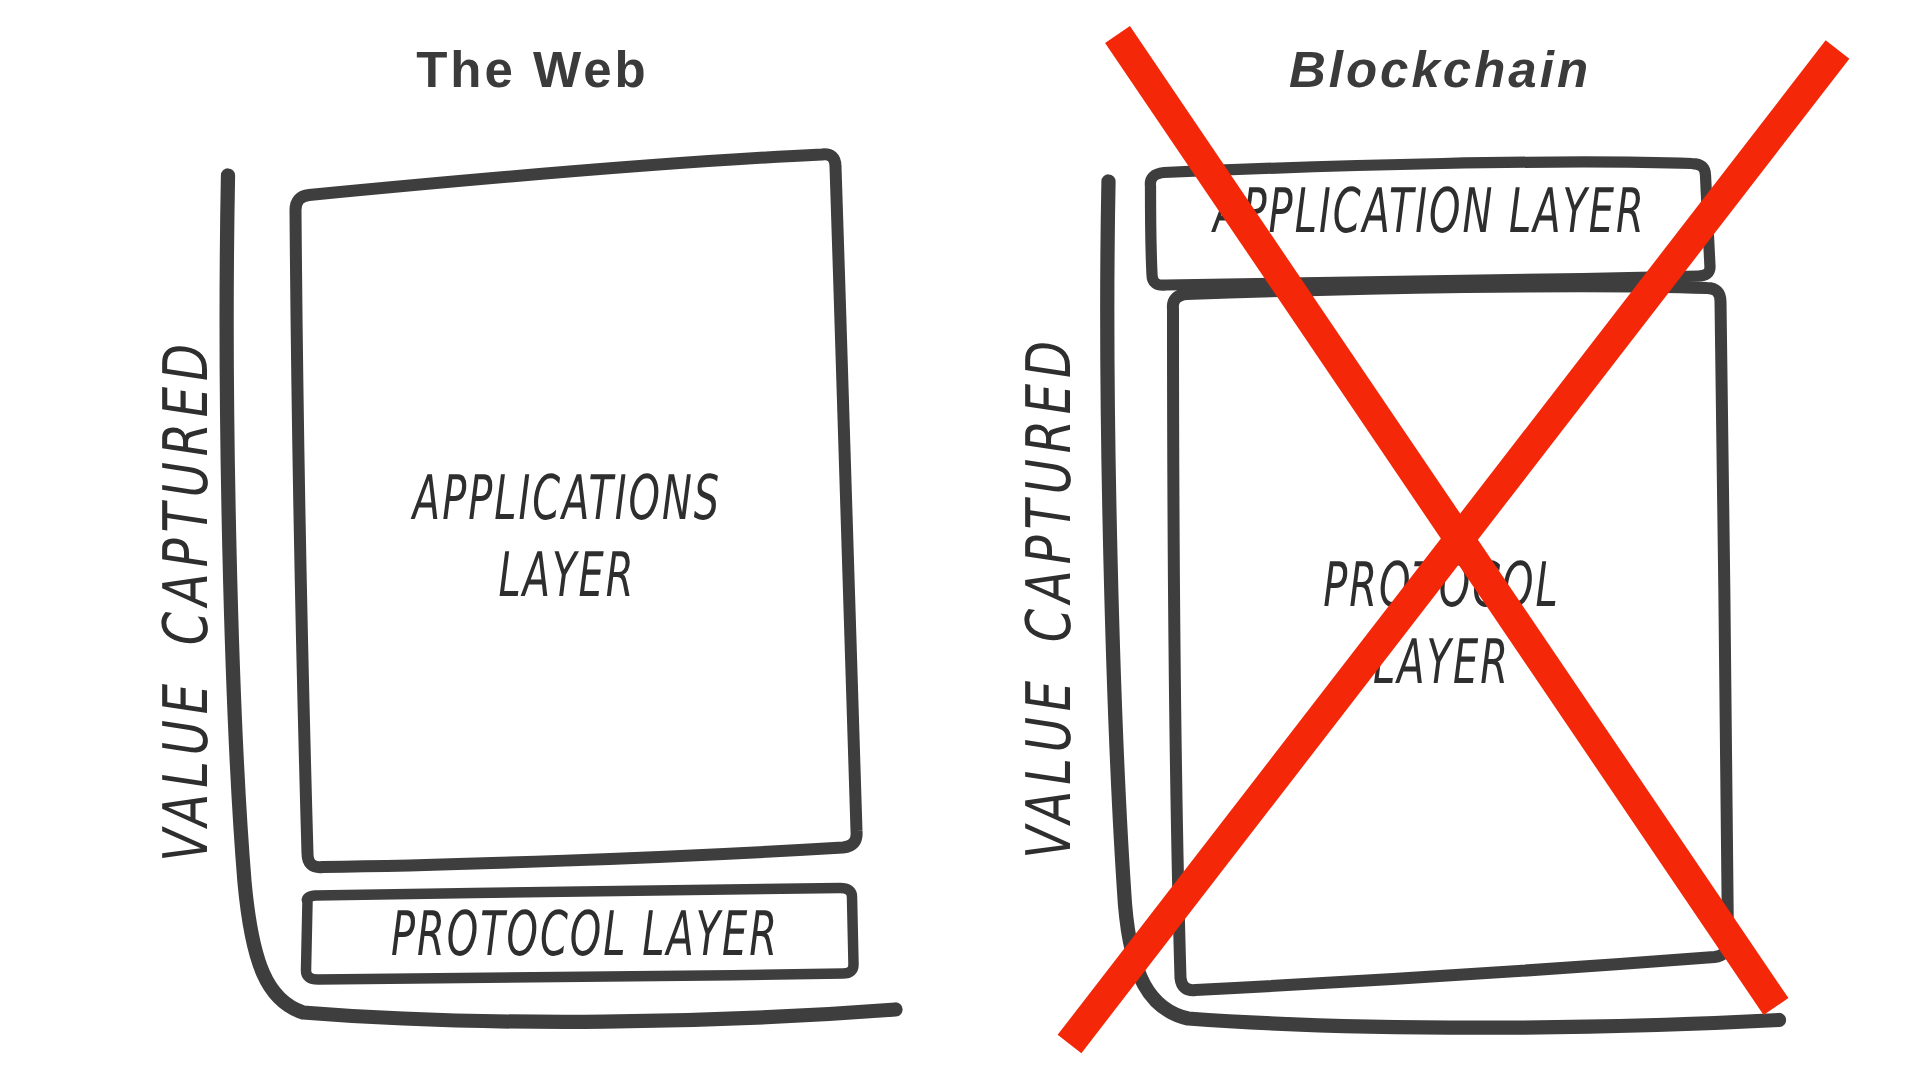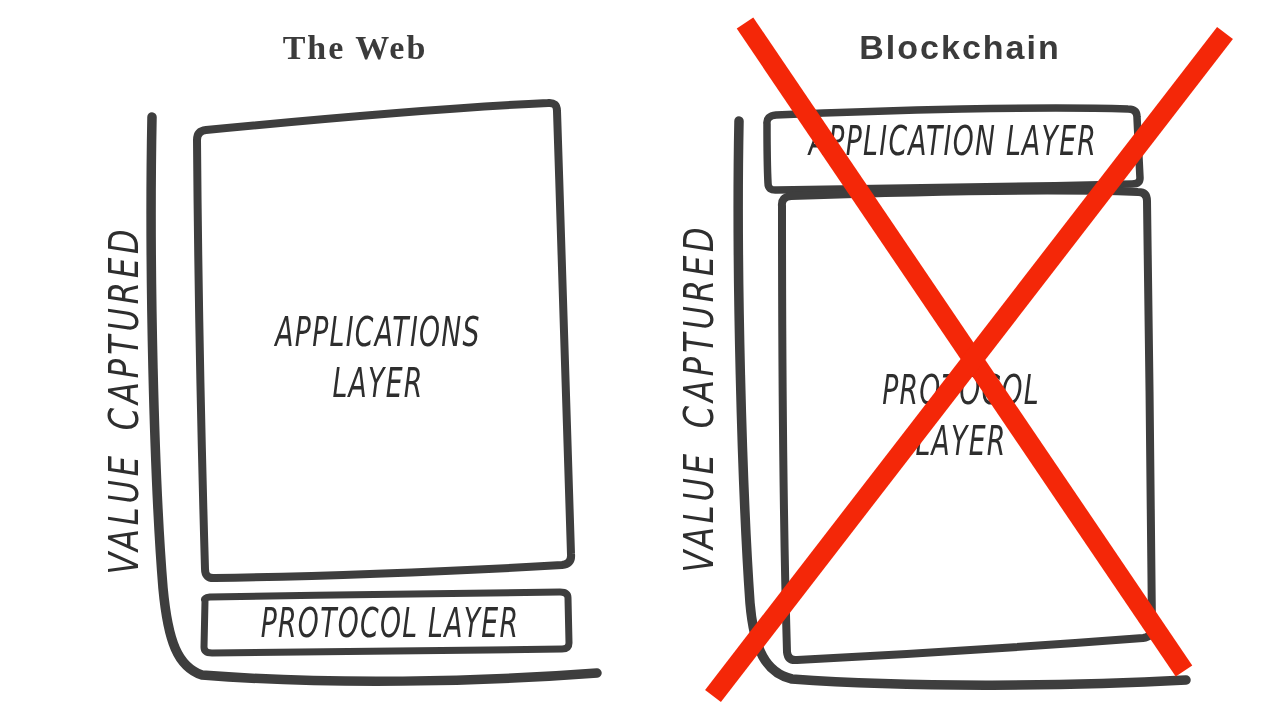--- a/index.html
+++ b/index.html
@@ -31,22 +31,22 @@
     position: absolute;
     top: 29px;
     width: 320px;
     text-align: center;
     font-weight: bold;
     font-size: 34px;
     line-height: 37px;
     letter-spacing: 2px;
     color: #3b3b3b;
   }
-  #left-title  { left: 195px; font-family: Liberation Serif, serif; }
-  #right-title { left: 800px; }
+  #left-title  { left: 195px; }
+  #right-title { left: 800px; font-style: italic; }
 
   .hand {
     font-family: "DejaVu Sans", sans-serif;
     font-style: italic;
     color: #2e2e2e;
   }
 
   
   .anchor {
     position: absolute;

